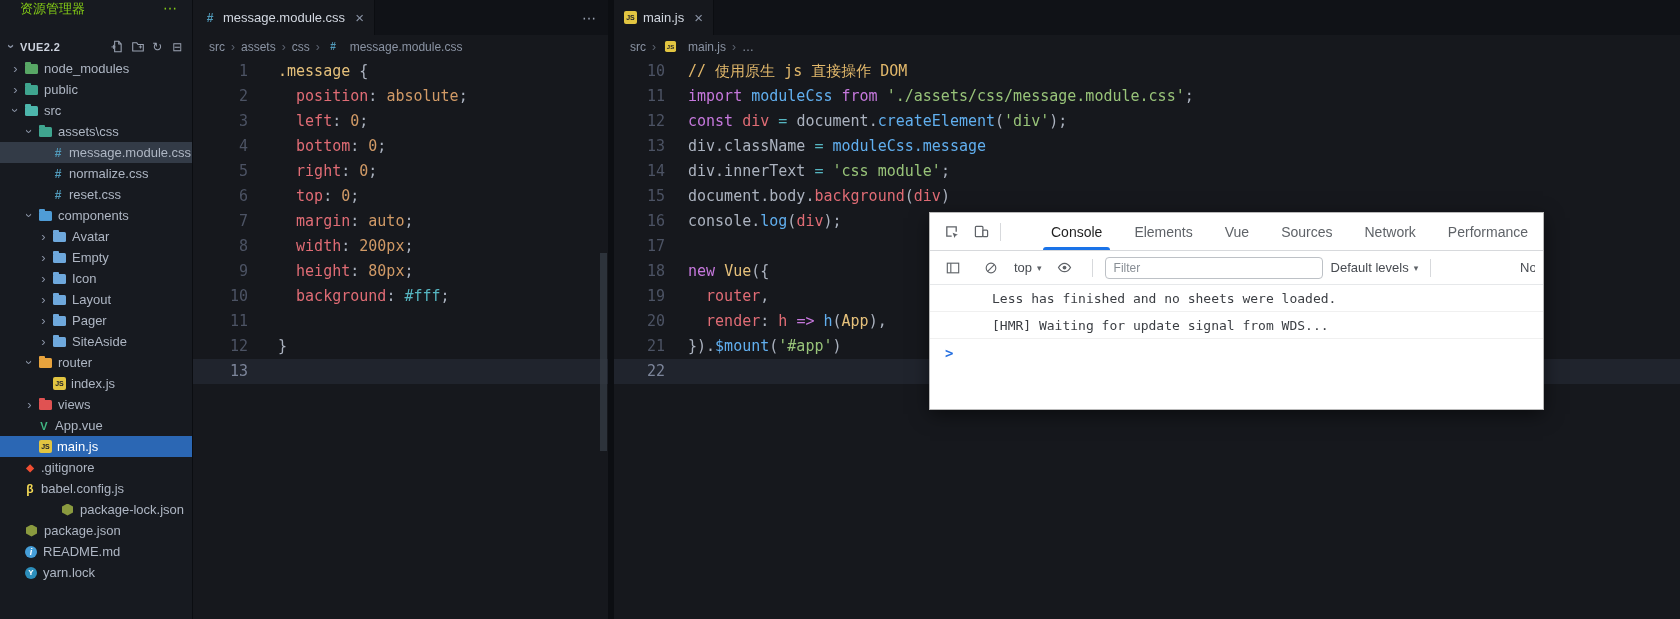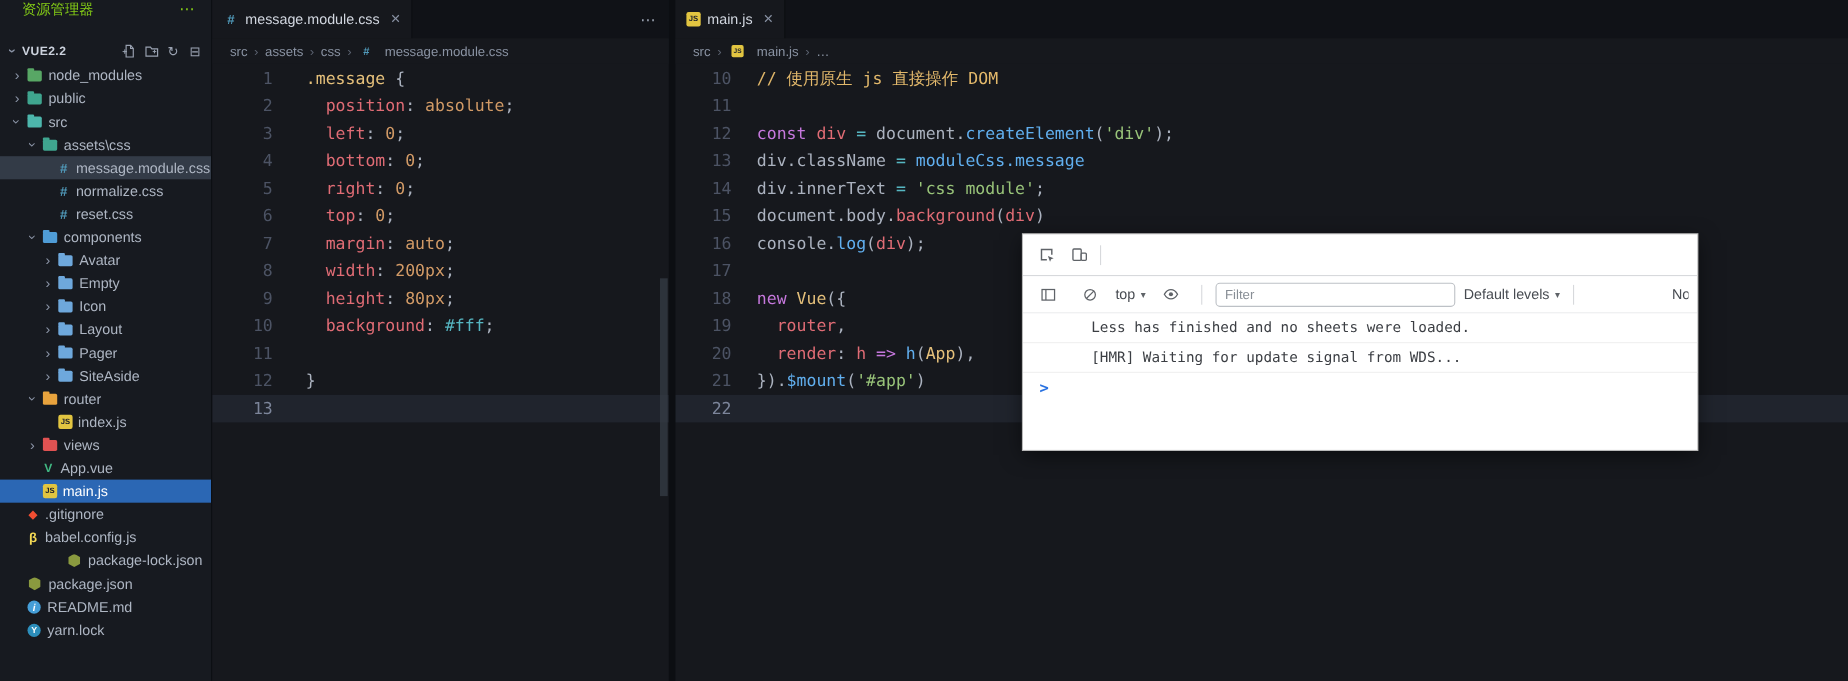--- a/index.html
+++ b/index.html
@@ -302,21 +302,21 @@
       <div class="breadcrumb">
           <span class="bc-item">src</span>
           <span class="bc-sep">›</span>
           <span class="ticon t-js bc-ic">JS</span>
           <span class="bc-item">main.js</span>
           <span class="bc-sep">›</span>
           <span class="bc-item">…</span>
         </div>
       <div class="code">
           <div class="code-line"><span class="ln">10</span><span class="lc"><span class="tok-comment">// 使用原生 js 直接操作 DOM</span></span></div>
-          <div class="code-line"><span class="ln">11</span></div>
+          <div class="code-line"><span class="ln">11</span><span class="lc"><span class="tok-purple">import</span><span class="tok-fg"> </span><span class="tok-blue">moduleCss</span><span class="tok-fg"> </span><span class="tok-purple">from</span><span class="tok-fg"> </span><span class="tok-green">'./assets/css/message.module.css'</span><span class="tok-fg">;</span></span></div>
           <div class="code-line"><span class="ln">12</span><span class="lc"><span class="tok-purple">const</span><span class="tok-fg"> </span><span class="tok-red">div</span><span class="tok-fg"> </span><span class="tok-cyan">=</span><span class="tok-fg"> </span><span class="tok-fg">document</span><span class="tok-fg">.</span><span class="tok-blue">createElement</span><span class="tok-fg">(</span><span class="tok-green">'div'</span><span class="tok-fg">)</span><span class="tok-fg">;</span></span></div>
           <div class="code-line"><span class="ln">13</span><span class="lc"><span class="tok-fg">div.className </span><span class="tok-cyan">=</span><span class="tok-fg"> </span><span class="tok-blue">moduleCss.message</span></span></div>
           <div class="code-line"><span class="ln">14</span><span class="lc"><span class="tok-fg">div.innerText </span><span class="tok-cyan">=</span><span class="tok-fg"> </span><span class="tok-green">'css module'</span><span class="tok-fg">;</span></span></div>
           <div class="code-line"><span class="ln">15</span><span class="lc"><span class="tok-fg">document.body.</span><span class="tok-red">background</span><span class="tok-fg">(</span><span class="tok-red">div</span><span class="tok-fg">)</span></span></div>
           <div class="code-line"><span class="ln">16</span><span class="lc"><span class="tok-fg">console.</span><span class="tok-blue">log</span><span class="tok-fg">(</span><span class="tok-red">div</span><span class="tok-fg">)</span><span class="tok-fg">;</span></span></div>
           <div class="code-line"><span class="ln">17</span><span class="lc"></span></div>
           <div class="code-line"><span class="ln">18</span><span class="lc"><span class="tok-purple">new</span><span class="tok-fg"> </span><span class="tok-gold">Vue</span><span class="tok-fg">({</span></span></div>
           <div class="code-line"><span class="ln">19</span><span class="lc"><span class="tok-fg">  </span><span class="tok-red">router</span><span class="tok-fg">,</span></span></div>
           <div class="code-line"><span class="ln">20</span><span class="lc"><span class="tok-fg">  </span><span class="tok-red">render</span><span class="tok-fg">: </span><span class="tok-red">h</span><span class="tok-fg"> </span><span class="tok-purple">=&gt;</span><span class="tok-fg"> </span><span class="tok-blue">h</span><span class="tok-fg">(</span><span class="tok-gold">App</span><span class="tok-fg">),</span></span></div>
           <div class="code-line"><span class="ln">21</span><span class="lc"><span class="tok-fg">}).</span><span class="tok-blue">$mount</span><span class="tok-fg">(</span><span class="tok-green">'#app'</span><span class="tok-fg">)</span></span></div>
@@ -334,20 +334,28 @@
             <path d="M9.2 9.2l5.6 2.2-2.5 1-1 2.5z" fill="currentColor"></path>
           </svg>
       </span>
       <span class="dt-iconbtn">
         <svg width="15" height="15" viewBox="0 0 16 16" fill="none" stroke="currentColor" stroke-width="1.3">
             <rect x="1.5" y="2.5" width="8" height="11" rx="1"></rect>
             <rect x="9.5" y="6.5" width="5" height="7" rx="1" fill="#fff"></rect>
           </svg>
       </span>
       <span class="dt-vdiv"></span>
+      <div class="dt-tabs-list">
+          <span class="dt-tab active">Console</span>
+          <span class="dt-tab">Elements</span>
+          <span class="dt-tab">Vue</span>
+          <span class="dt-tab">Sources</span>
+          <span class="dt-tab">Network</span>
+          <span class="dt-tab">Performance</span>
+        </div>
     </div>
     <div class="dt-toolbar">
       <span class="dt-iconbtn">
         <svg width="14" height="14" viewBox="0 0 16 16" fill="none" stroke="currentColor" stroke-width="1.3">
             <rect x="1.5" y="2.5" width="13" height="11"></rect>
             <path d="M5.5 2.5v11"></path>
           </svg>
       </span>
       <span class="dt-iconbtn">
         <svg width="14" height="14" viewBox="0 0 16 16" fill="none" stroke="currentColor" stroke-width="1.3">

